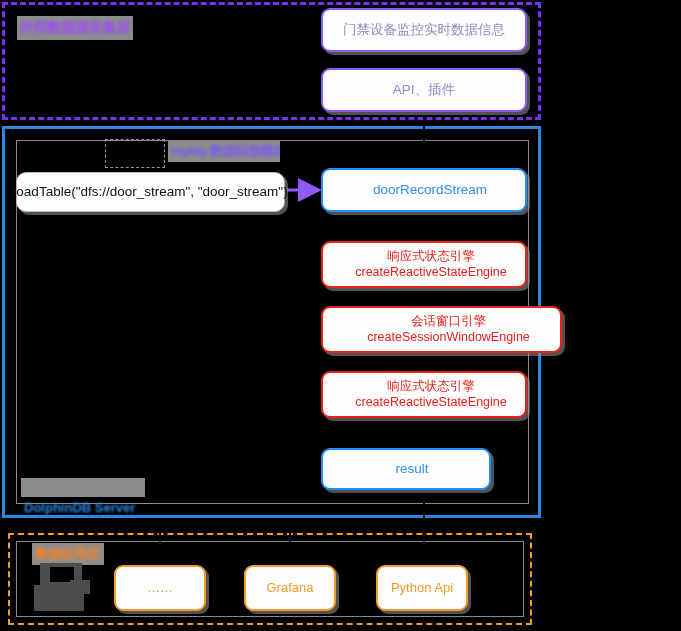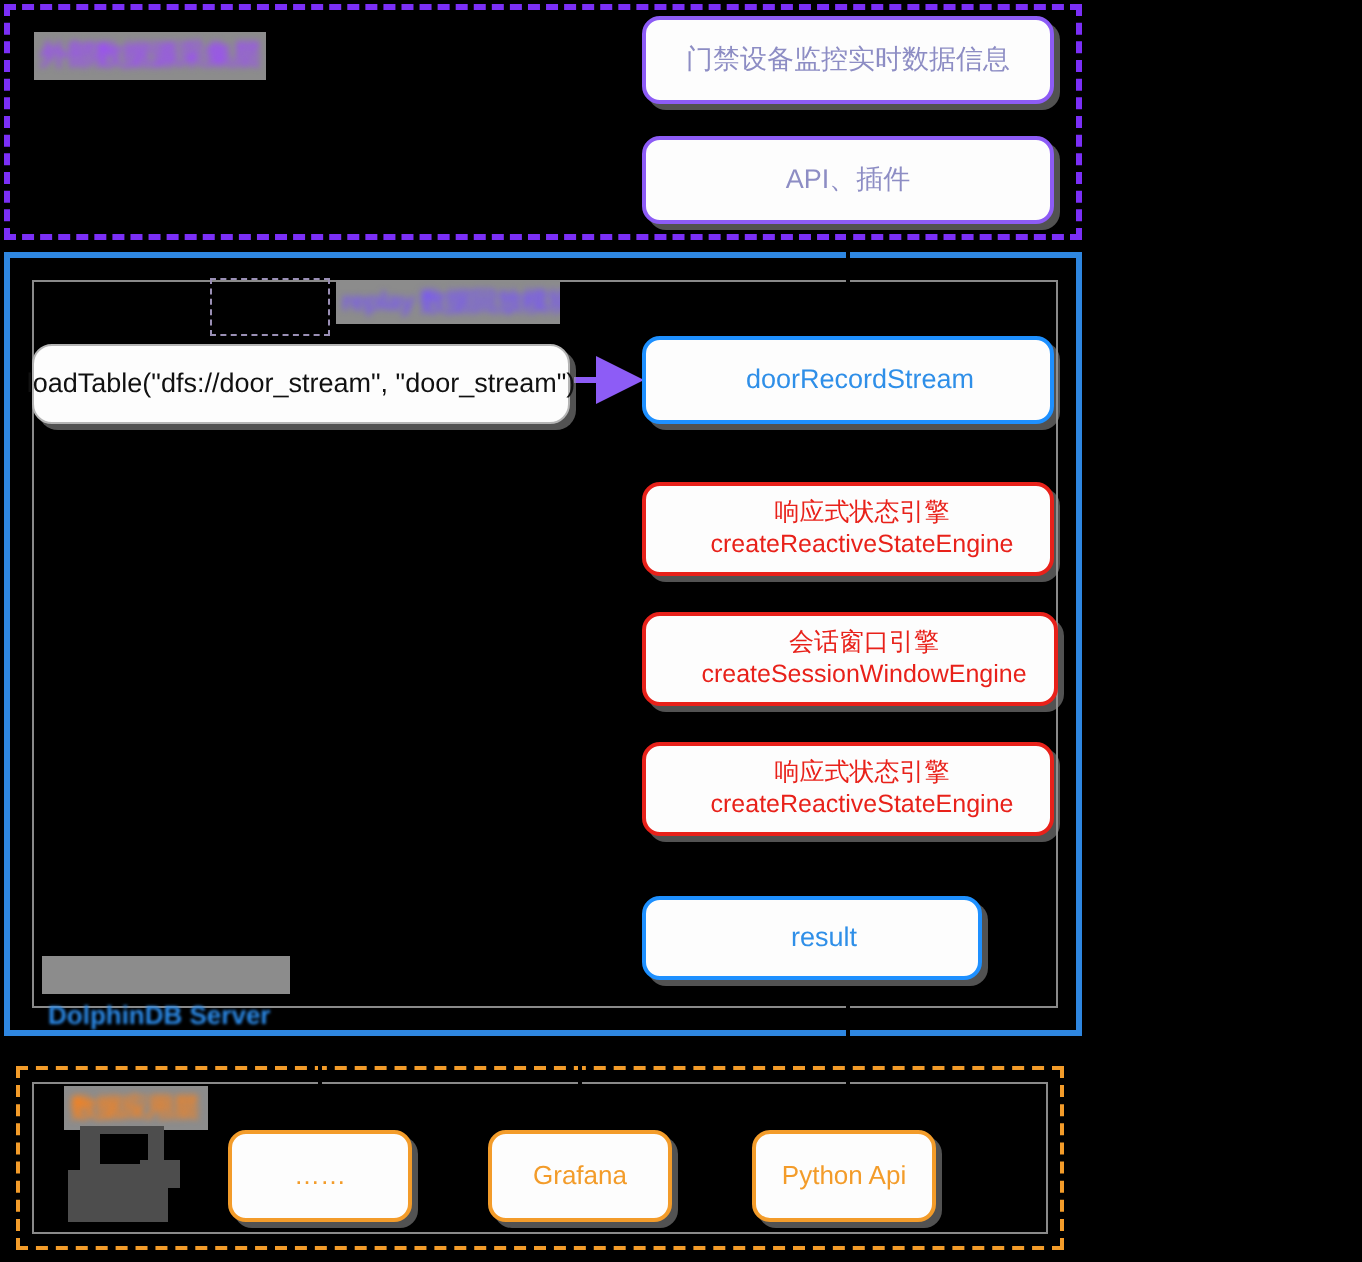--- a/index.html
+++ b/index.html
@@ -98,21 +98,21 @@
     font-size: 13.5px;
     border-radius: 10px;
   }
 
   
   #n-door-data   { left: 321px; top: 8px;   width: 206px; height: 44px; }
   #n-api-plugin  { left: 321px; top: 68px;  width: 206px; height: 44px; }
   #n-loadtable   { left: 16px;  top: 172px; width: 269px; height: 40px; }
   #n-doorrecord  { left: 321px; top: 168px; width: 206px; height: 44px; }
   #n-engine1     { left: 321px; top: 241px; width: 206px; height: 47px; }
-  #n-engine2     { left: 321px; top: 306px; width: 208px; height: 47px; }
+  #n-engine2     { left: 321px; top: 306px; width: 241px; height: 47px; }
   #n-engine3     { left: 321px; top: 371px; width: 206px; height: 47px; }
   #n-result      { left: 321px; top: 448px; width: 170px; height: 42px; }
   #n-dots        { left: 114px; top: 565px; width: 92px;  height: 46px; }
   #n-grafana     { left: 244px; top: 565px; width: 92px;  height: 46px; }
   #n-pythonapi   { left: 376px; top: 565px; width: 92px;  height: 46px; }
 
   
   .redacted {
     position: absolute;
     background: #8c8c8c;

